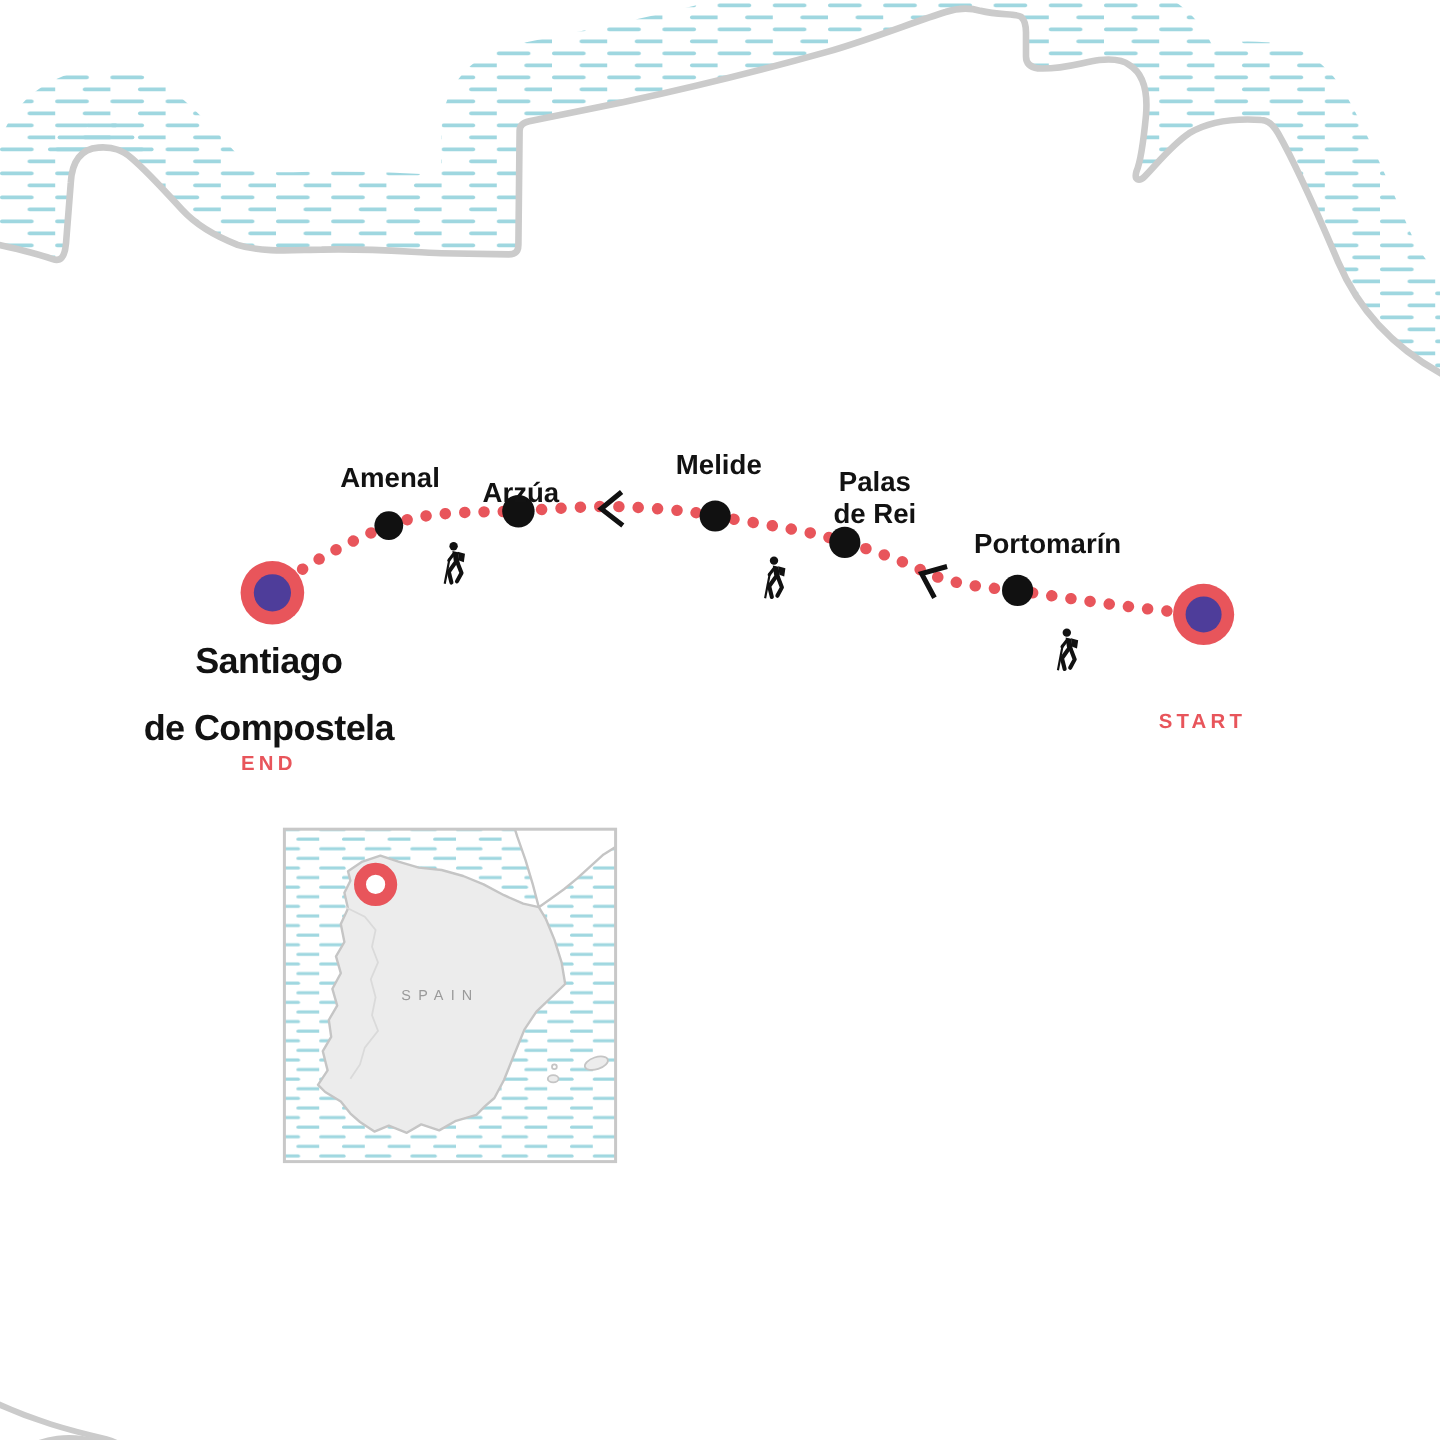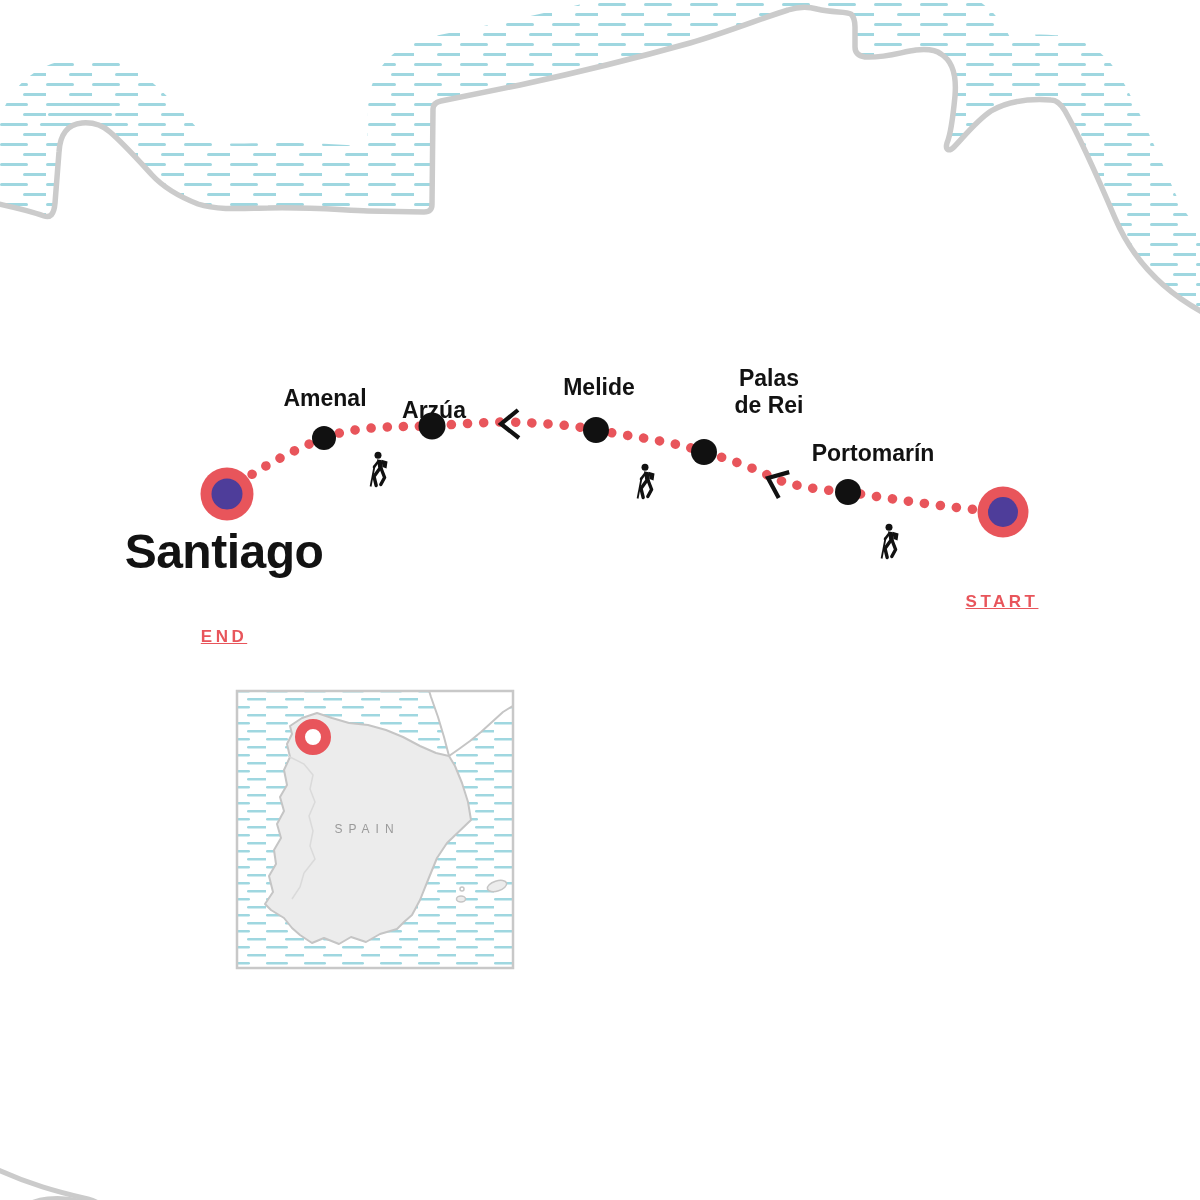--- a/index.html
+++ b/index.html
@@ -7,22 +7,22 @@
     position:relative;width:1200px;height:1200px;overflow:hidden;background:#ffffff;
     font-family:"Liberation Sans", sans-serif;
   }
   .stage svg{position:absolute;left:0;top:0;}
   .lbl{
     position:absolute;transform:translateX(-50%);
     font-weight:bold;color:#121212;white-space:nowrap;text-align:center;
     font-size:23px;line-height:26px;
   }
   .lbl-2line{line-height:27px;}
-  .lbl-big{font-size:48px;line-height:56px;letter-spacing:-0.5px;}
-  .lbl-tag{font-size:17px;line-height:18px;color:#e8555b;letter-spacing:3.5px;text-decoration:underline;}
+  .lbl-big{font-size:30px;line-height:56px;letter-spacing:-0.5px;}
+  .lbl-tag{font-size:17px;line-height:18px;color:#e8555b;letter-spacing:3.5px;}
   .lbl-region{font-size:12px;line-height:18px;color:#9a9a9a;font-weight:normal;letter-spacing:6px;}
 </style>
 </head>
 <body>
 
 <div class="stage">
 
 <svg width="1200" height="1200" viewBox="0 0 1200 1200">
   <defs>
     <pattern id="hatchMain" patternUnits="userSpaceOnUse" width="46" height="20">
@@ -113,28 +113,29 @@
       </g>
       <circle cx="313" cy="737" r="13" fill="#ffffff" stroke="#e8555b" stroke-width="10"></circle>
     </g>
     <rect x="237" y="691" width="276" height="277" fill="none" stroke="#c8c8c8" stroke-width="2.5"></rect>
   </g>
 </svg>
 
 <div class="lbl" style="left:325px;top:385px;">Amenal</div>
 <div class="lbl" style="left:434px;top:374px;margin-top:23px;">Arzúa</div>
 <div class="lbl" style="left:599px;top:374px;">Melide</div>
-<div class="lbl lbl-2line" style="left:729px;top:365px;margin-left:40px;">
+<div class="lbl lbl-2line" style="left:729px;top:388px;">
   <div>Palas</div>
   <div>de Rei</div>
 </div>
 <div class="lbl" style="left:873px;top:440px;">Portomarín</div>
 
 <div class="lbl lbl-big" style="left:224px;top:524px;">
   <div>Santiago</div>
+  <div>de Compostela</div>
 </div>
 <div class="lbl lbl-tag" style="left:224px;top:628px;">END</div>
 
 <div class="lbl lbl-tag" style="left:1002px;top:593px;">START</div>
 
 <div class="lbl lbl-region" style="left:367px;top:820px;">SPAIN</div>
 
 </div>
 
 </body></html>

